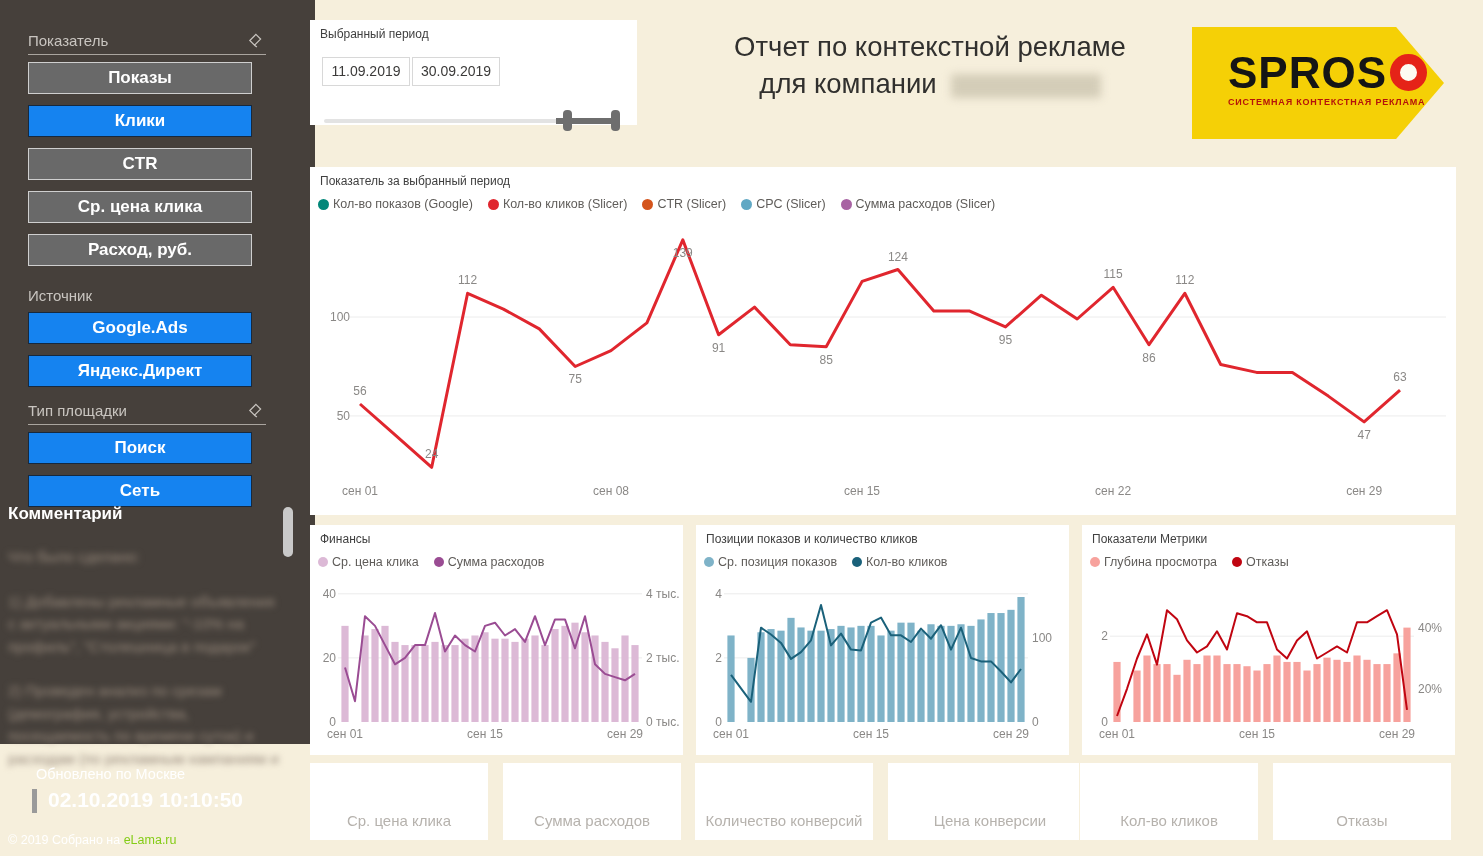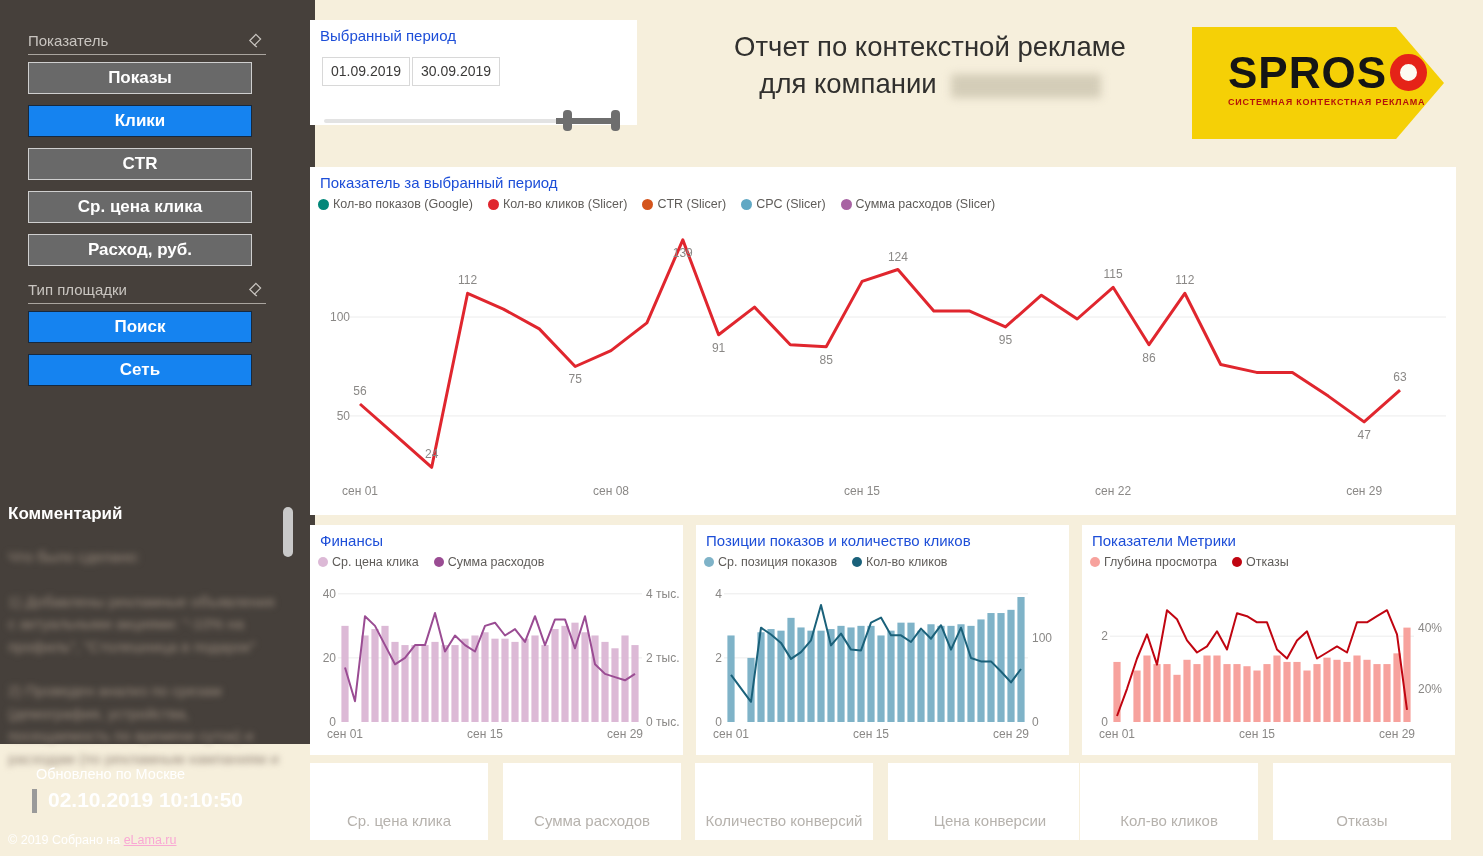--- a/index.html
+++ b/index.html
@@ -20,24 +20,24 @@
   .fbtn.sel{background:#1583f0;border:1px solid #16293f;}
   .comment{position:absolute;left:8px;top:504px;width:272px;color:#fff;}
   .comment-title{font-size:17px;font-weight:bold;}
   .blur-text{color:#96887b;font-size:15px;line-height:1.5;filter:blur(3px);margin-top:22px;}
   .scroll-thumb{position:absolute;left:283px;top:507px;width:10px;height:50px;background:#c9c9c9;border-radius:5px;}
   .updated{position:absolute;left:36px;top:766px;color:#fff;}
   .updated-cap{font-size:14.5px;}
   .updated-val{font-size:21px;font-weight:bold;margin-top:6px;position:relative;padding-left:12px;}
   .updated-val:before{content:"";position:absolute;left:-4px;top:1px;width:5px;height:24px;background:#9a9a9a;}
   .sb-footer{position:absolute;left:8px;top:833px;color:#fff;font-size:12.5px;}
-  .sb-footer a{color:#f9a8d4;text-decoration:underline;cursor:pointer;}
+  .sb-footer a{color:#84cc16;cursor:pointer;}
   
   .panel{position:absolute;background:#fff;}
-  .panel-title{position:absolute;left:10px;top:7px;font-size:15px;color:#1d4ed8;white-space:nowrap;}
+  .panel-title{position:absolute;left:10px;top:7px;font-size:12px;color:#404040;white-space:nowrap;}
   
   .period{left:310px;top:20px;width:327px;height:105px;}
   .date-box{position:absolute;top:37px;width:86px;height:27px;border:1px solid #d8d8d8;
             font-size:14px;color:#3b3a39;text-align:center;line-height:27px;background:#fff;}
   .slider-track{position:absolute;left:14px;top:99px;width:296px;height:4px;background:#e3e3e3;border-radius:2px;}
   .slider-range{position:absolute;left:246px;top:98px;width:62px;height:6px;background:#6e6e6e;}
   .slider-handle{position:absolute;top:90px;width:9px;height:21px;background:#6e6e6e;border-radius:4px;cursor:pointer;}
   
   .report-title{position:absolute;left:650px;top:28px;width:560px;text-align:center;
                 color:#31302e;font-size:27.5px;line-height:37px;}
@@ -72,20 +72,25 @@
         <div class="fgroup-header lined">Показатель<svg class="eraser" viewBox="0 0 16 16">
             <path d="M9.5 1.5 L14.5 6.5 L8 13 L3 8 Z" fill="none" stroke="#c9c5c0" stroke-width="1.3"></path>
             <path d="M8 13 L10.5 15" stroke="#c9c5c0" stroke-width="1.3"></path>
           </svg></div>
         <div class="fbtn">Показы</div>
         <div class="fbtn sel">Клики</div>
         <div class="fbtn">CTR</div>
         <div class="fbtn">Ср. цена клика</div>
         <div class="fbtn">Расход, руб.</div>
       </div>
+      <div class="fgroup">
+        <div class="fgroup-header">Источник</div>
+        <div class="fbtn sel">Google.Ads</div>
+        <div class="fbtn sel">Яндекс.Директ</div>
+      </div>
       <div class="fgroup tight">
         <div class="fgroup-header lined">Тип площадки<svg class="eraser" viewBox="0 0 16 16">
             <path d="M9.5 1.5 L14.5 6.5 L8 13 L3 8 Z" fill="none" stroke="#c9c5c0" stroke-width="1.3"></path>
             <path d="M8 13 L10.5 15" stroke="#c9c5c0" stroke-width="1.3"></path>
           </svg></div>
         <div class="fbtn sel">Поиск</div>
         <div class="fbtn sel">Сеть</div>
       </div>
     </div>
 
@@ -102,21 +107,21 @@
     <div class="updated-val">02.10.2019 10:10:50</div>
   </div>
 
   <div class="sb-footer">
     <span>© 2019 Собрано на </span><a>eLama.ru</a>
   </div>
 </aside>
 
 <div class="panel period">
   <div class="panel-title">Выбранный период</div>
-  <div class="date-box" style="left:12px">01.09.2019</div>
+  <div class="date-box" style="left:12px">11.09.2019</div>
   <div class="date-box" style="left:102px">30.09.2019</div>
   <div class="slider-track"></div>
   <div class="slider-range"></div>
   <div class="slider-handle" style="left:253px"></div>
   <div class="slider-handle" style="left:301px"></div>
 </div>
 
 <div class="report-title">
   <div>Отчет по контекстной рекламе</div>
   <div>

